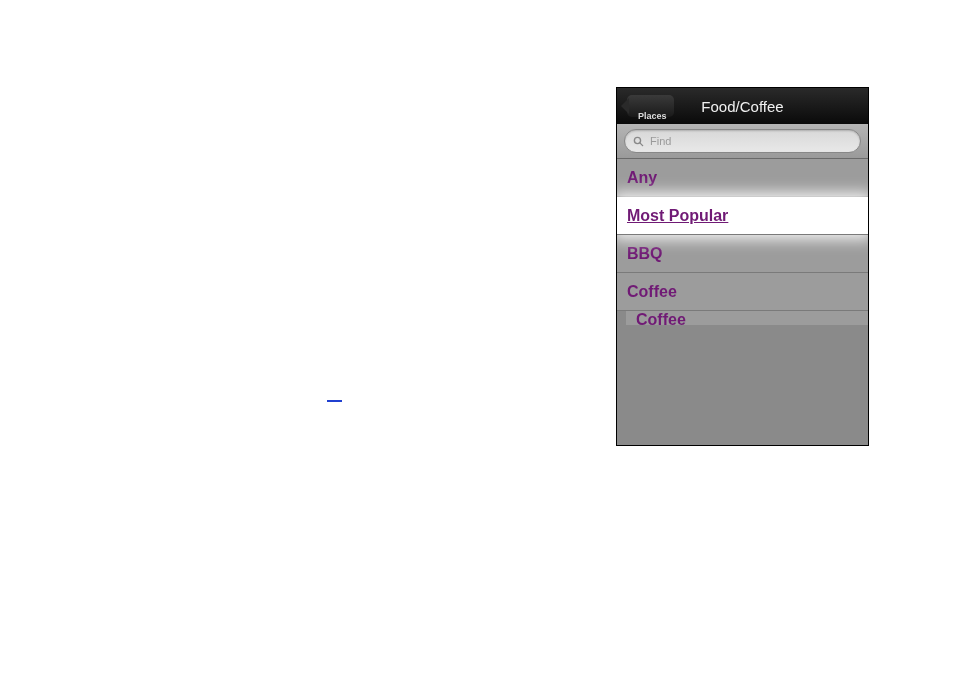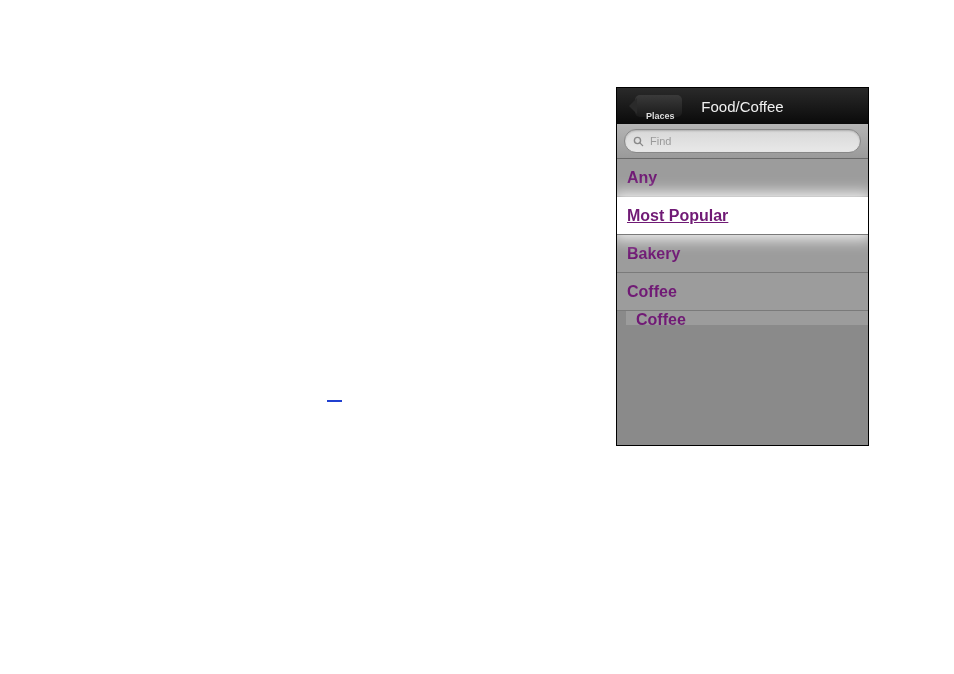--- a/index.html
+++ b/index.html
@@ -31,21 +31,21 @@
     .nav-bar {
       height: 36px;
       background: linear-gradient(to bottom, #2a2a2a, #0a0a0a);
       position: relative;
       display: flex;
       align-items: center;
       justify-content: center;
     }
     .back-btn {
       position: absolute;
-      left: 18px;
+      left: 10px;
       top: 7px;
       height: 22px;
       background: linear-gradient(to bottom, #3a3a3a, #1a1a1a);
       border: none;
       border-radius: 5px;
       color: #ddd;
       font-size: 9px;
       font-weight: bold;
       padding: 16px 7px 0 11px;
       cursor: pointer;
@@ -138,17 +138,17 @@
             <circle cx="6.5" cy="6.5" r="4.5" fill="none" stroke="#888" stroke-width="2"></circle>
             <line x1="10" y1="10" x2="14" y2="14" stroke="#888" stroke-width="2" stroke-linecap="round"></line>
           </svg>
       </span>
       <input class="search-input" type="text" placeholder="Find" style="">
     </div>
   </div>
   <div class="list">
     <div class="list-item">Any</div>
     <div class="list-item selected">Most Popular</div>
-    <div class="list-item">Bakery</div>
+    <div class="list-item">BBQ</div>
     <div class="list-item">Coffee</div>
     <div class="list-item partial">Coffee</div>
   </div>
 </div>
 
 </body></html>

